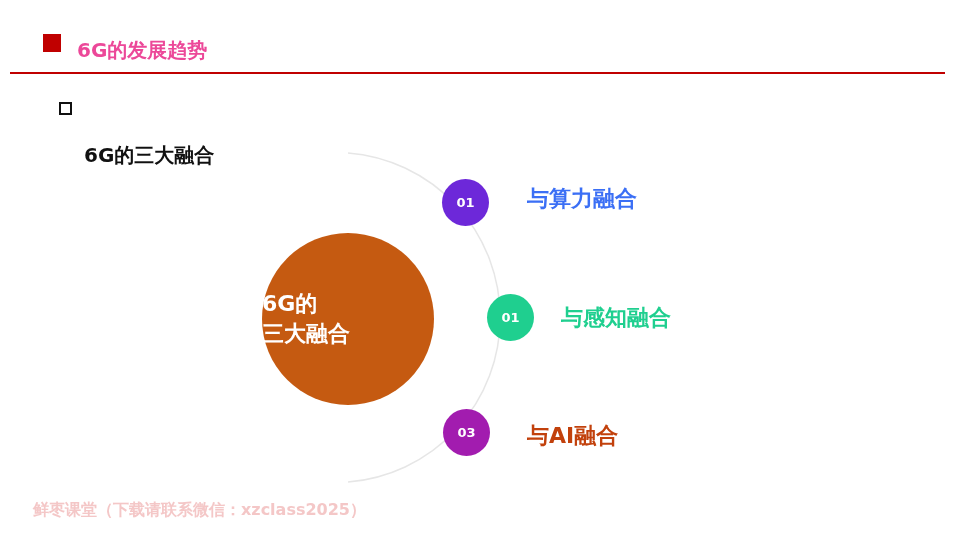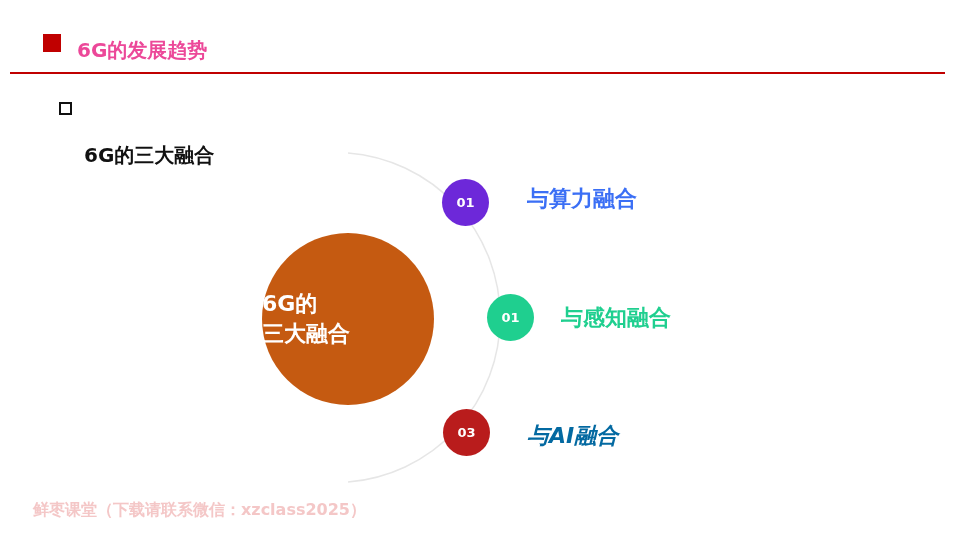--- a/index.html
+++ b/index.html
@@ -73,18 +73,18 @@
 <div class="node" style="left:442px; top:179px; background:#6d28d9;text-align:center;">
   <span>01</span>
 </div>
 <div class="node-label" style="left:527px; top:184px; color:#3b6ff5;text-align:right;">与算力融合</div>
 
 <div class="node" style="left:487px; top:294px; background:#1fcf8f;">
   <span>01</span>
 </div>
 <div class="node-label" style="left:561px; top:303px; color:#1fcf8f;">与感知融合</div>
 
-<div class="node" style="left:443px; top:409px; background:#b91c1c;">
+<div class="node" style="left:443px; top:409px; background:#a21caf;">
   <span>03</span>
 </div>
-<div class="node-label" style="left:527px; top:421px; color:#0369a1;font-style:italic;">与AI融合</div>
+<div class="node-label" style="left:527px; top:421px; color:#c2410c;">与AI融合</div>
 
 <div class="watermark">鲜枣课堂（下载请联系微信：xzclass2025）</div>
 
 </body></html>

